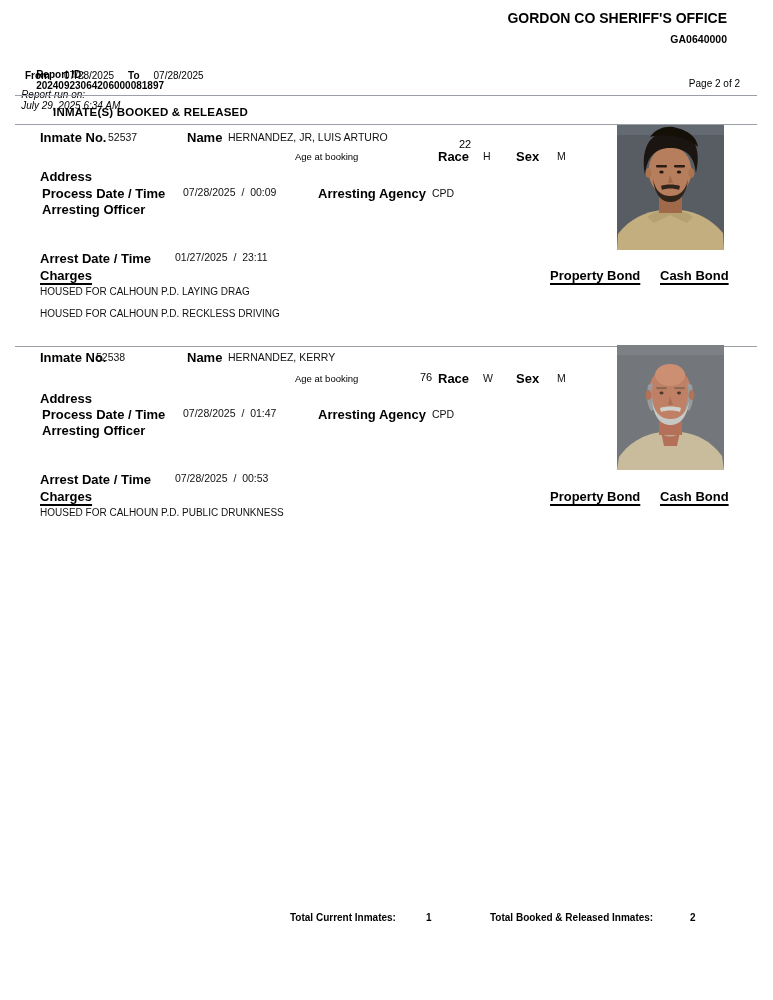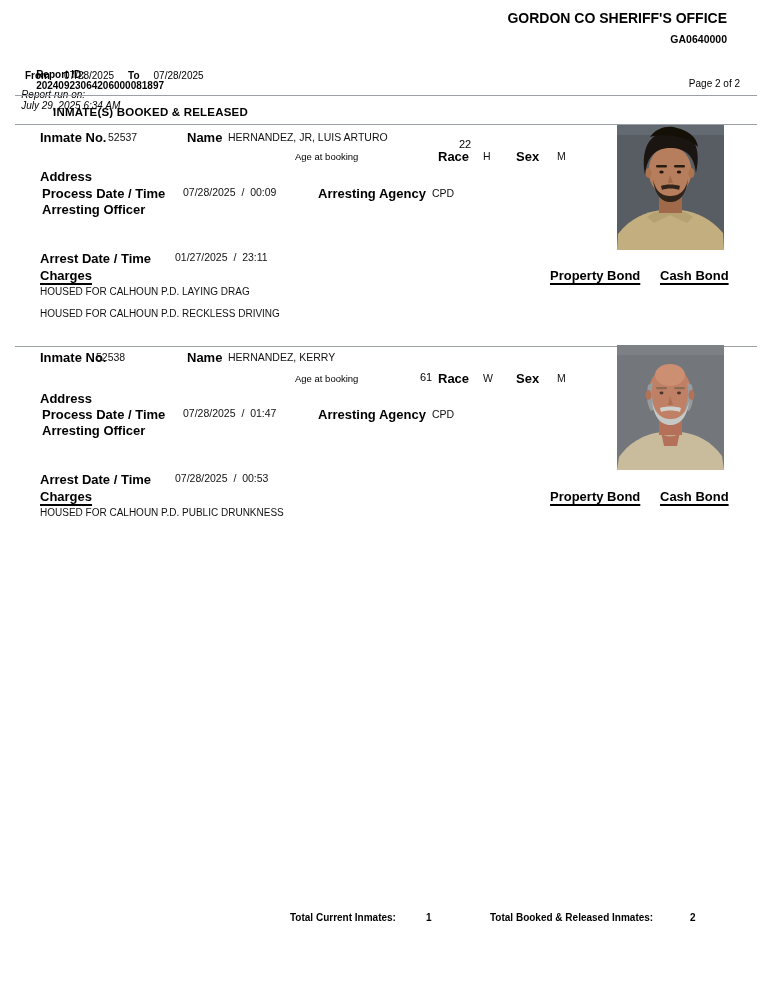--- a/index.html
+++ b/index.html
@@ -134,21 +134,21 @@
 
   <div class="rule" style="left:15px; right:16px; top:346px;"></div>
 
   <div>
     <div class="abs lbl" style="left:40px; top:350px;">Inmate No.</div>
     <div class="abs val" style="left:96px; top:351px;">52538</div>
     <div class="abs lbl" style="left:187px; top:350px;">Name</div>
     <div class="abs val" style="left:228px; top:351px;">HERNANDEZ, KERRY</div>
 
     <div class="abs small-lbl" style="left:295px; top:373px;">Age at booking</div>
-    <div class="abs f11" style="left:420px; top:371px;">61</div>
+    <div class="abs f11" style="left:420px; top:371px;">76</div>
     <div class="abs lbl" style="left:438px; top:371px;">Race</div>
     <div class="abs val" style="left:483px; top:372px;">W</div>
     <div class="abs lbl" style="left:516px; top:371px;">Sex</div>
     <div class="abs val" style="left:557px; top:372px;">M</div>
 
     <div class="abs lbl" style="left:40px; top:391px;">Address</div>
 
     <div class="abs lbl" style="left:42px; top:407px;">Process Date / Time</div>
     <div class="abs val" style="left:183px; top:407px;">07/28/2025  /  01:47</div>
     <div class="abs lbl" style="left:318px; top:407px;">Arresting Agency</div>

